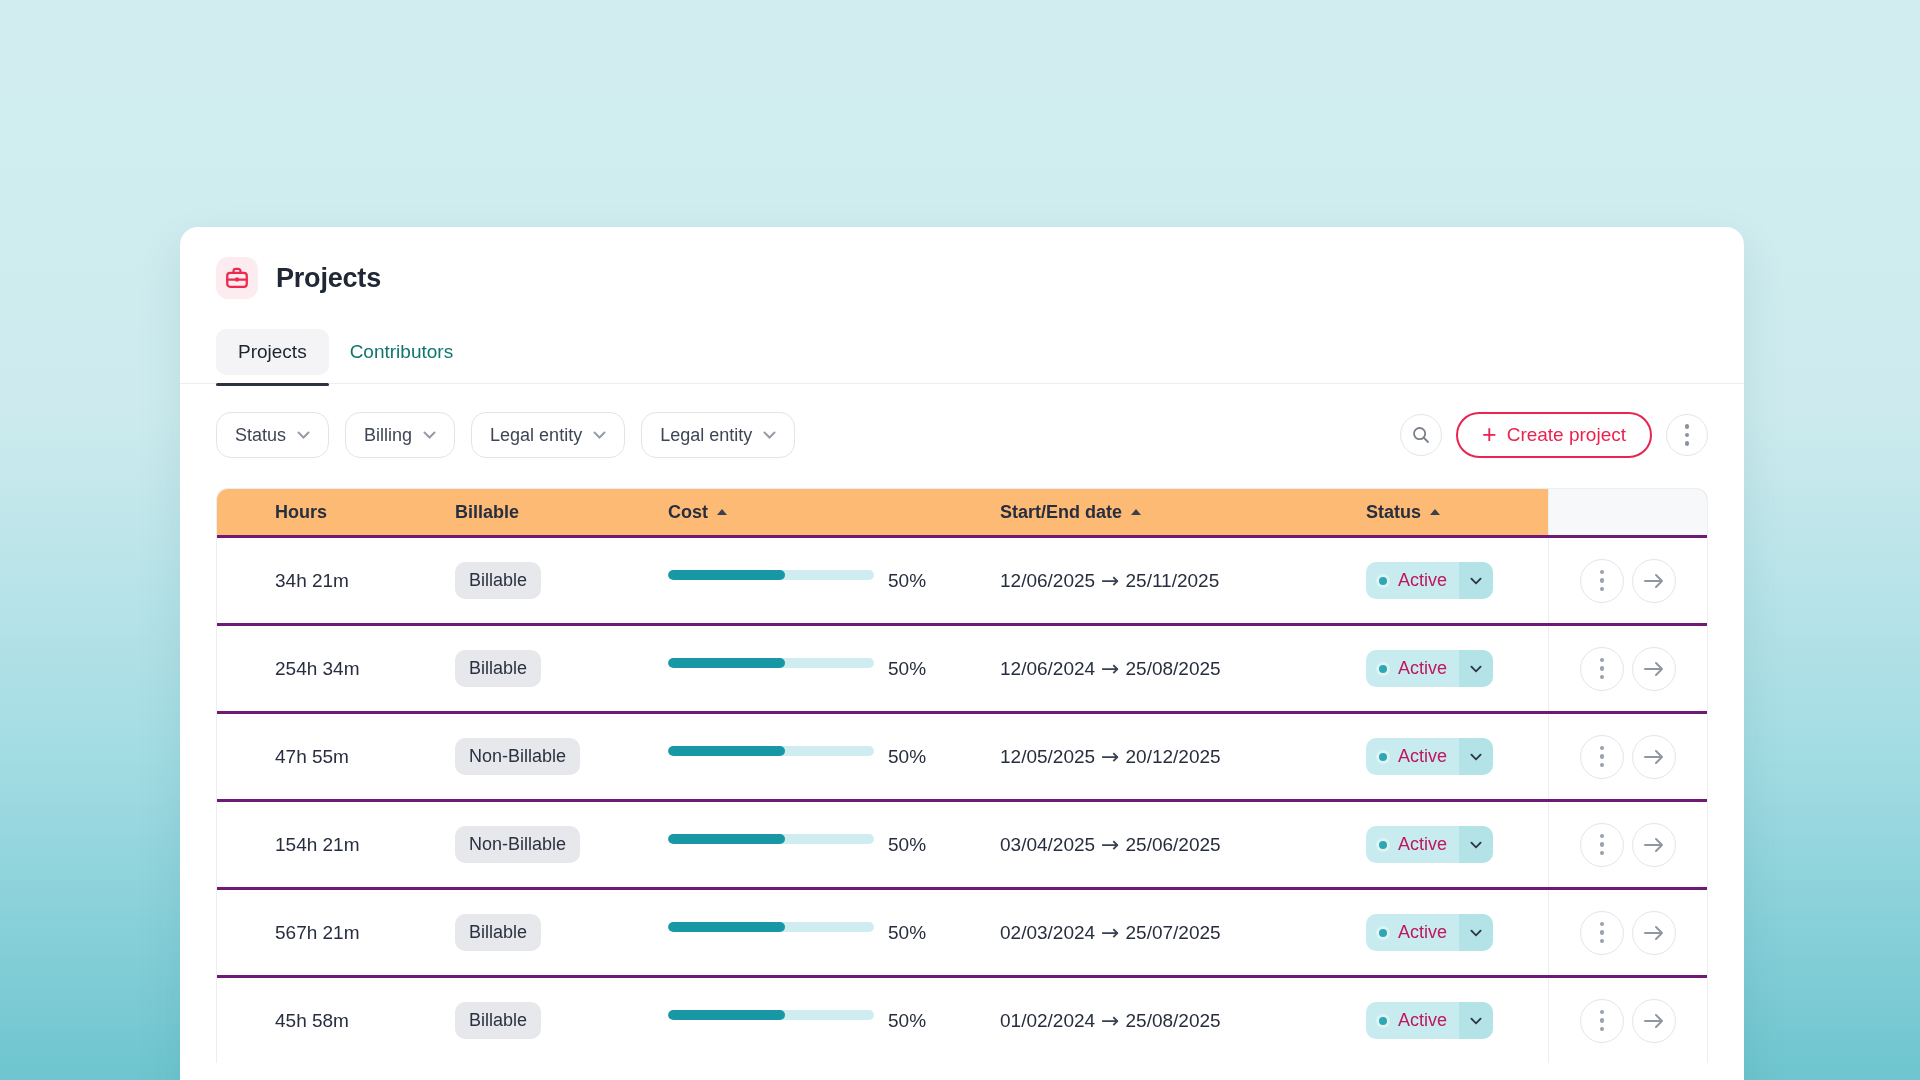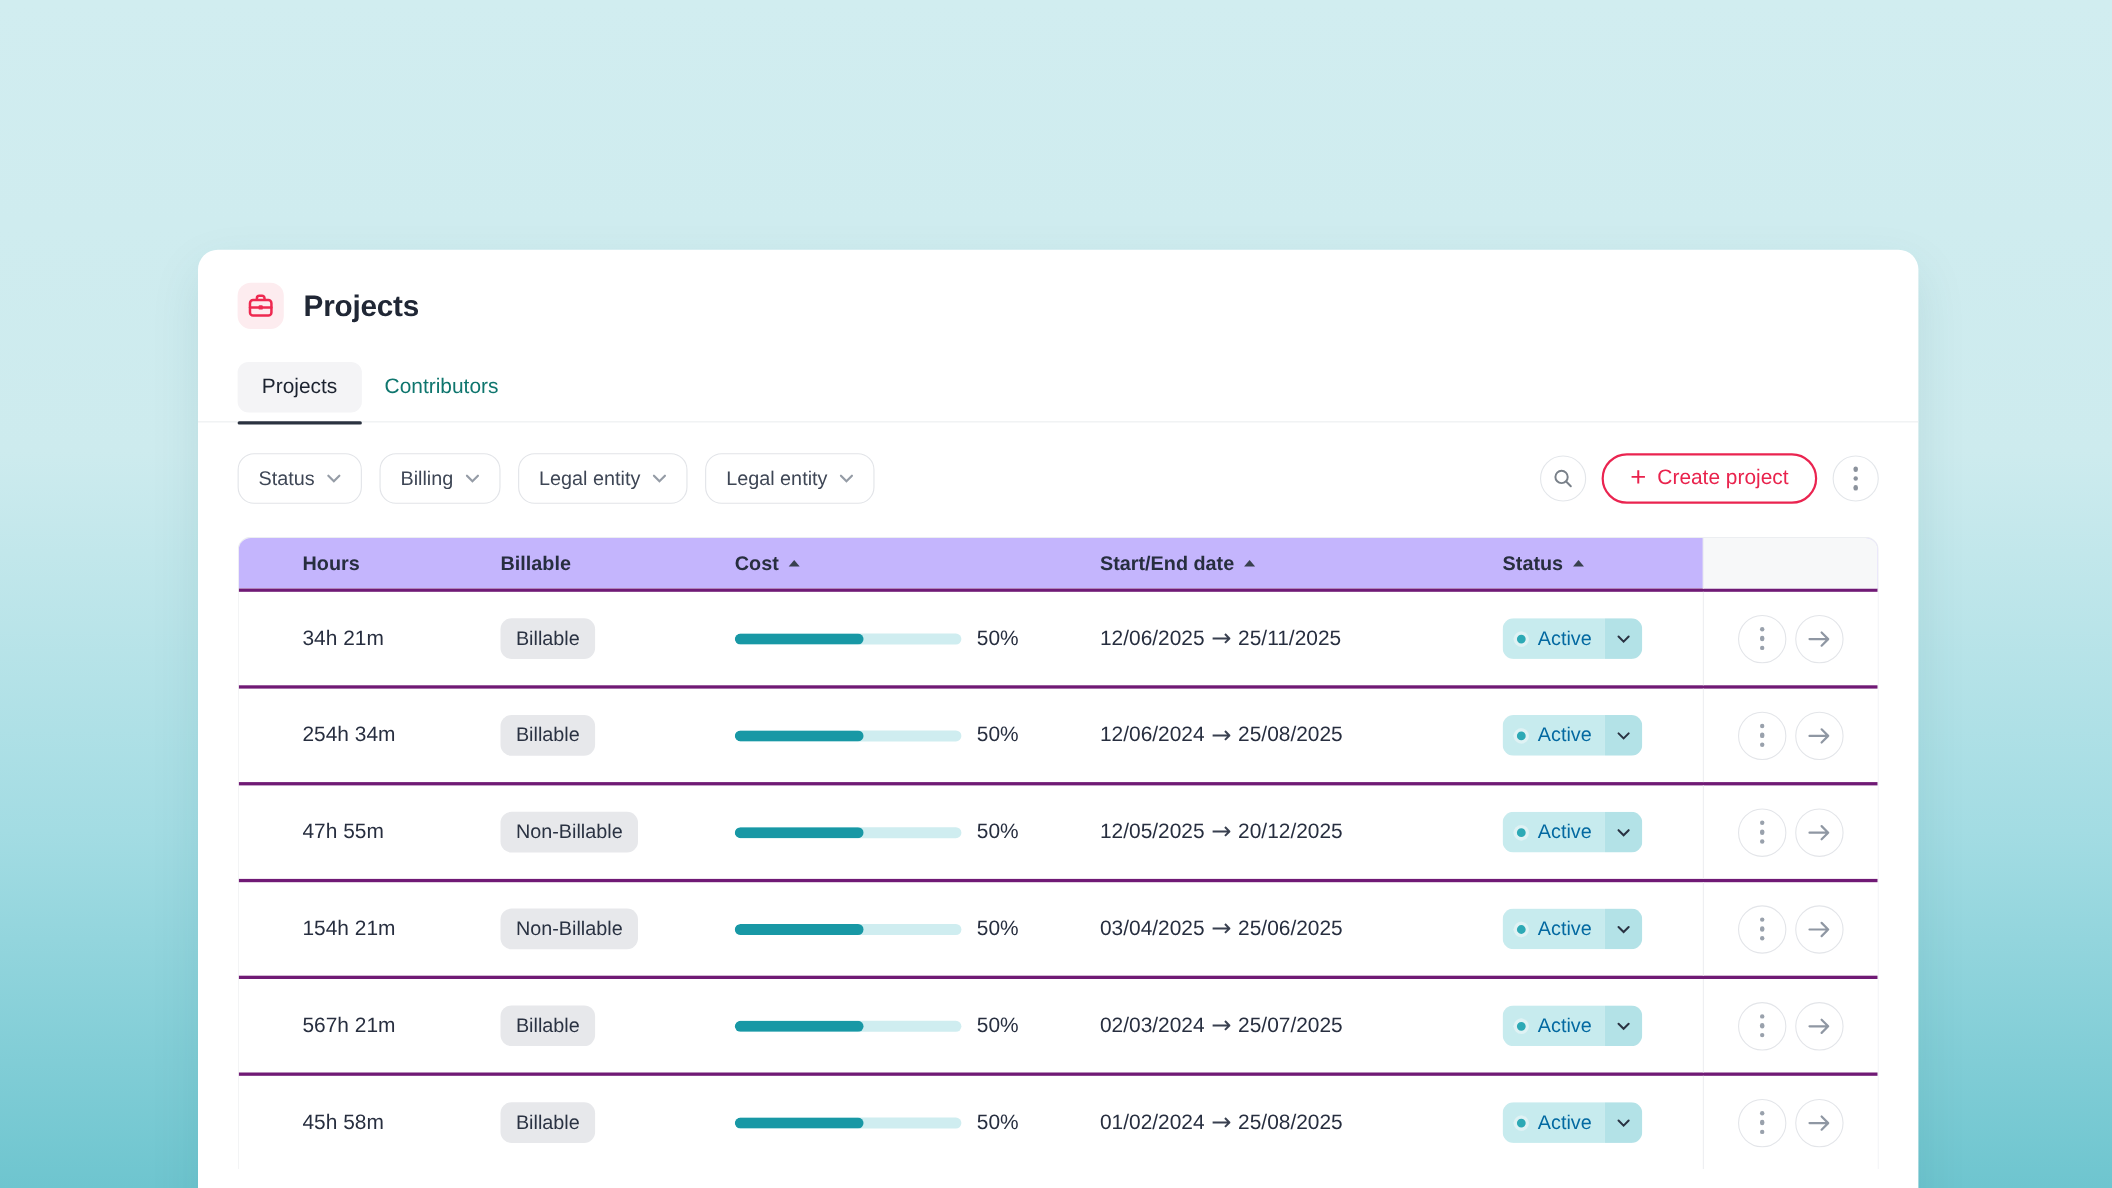--- a/index.html
+++ b/index.html
@@ -45,37 +45,37 @@
     height:46px; border:2px solid #ea2450; border-radius:24px; background:#fff;
     display:flex; align-items:center; gap:10px; padding:0 24px; margin:0 14px;
     color:#e9234d; font-size:19px; font-weight:500; cursor:pointer;
   }
   .plus-glyph { font-size:25px; font-weight:400; line-height:1; margin-top:-2px; }
   .kebab { display:flex; flex-direction:column; gap:4px; }
   .kebab i { width:4.5px; height:4.5px; border-radius:50%; background:#8b929c; }
   
   .table { margin-top:30px; border:1px solid #eceef1; border-bottom:none; border-radius:12px 12px 0 0; overflow:hidden; }
   .trow { display:grid; grid-template-columns:238px 213px 332px 366px 182px 159px; align-items:center; }
-  .thead { background:#c4b5fd; height:46px; font-size:18px; font-weight:700; color:#272e3f; }
+  .thead { background:#fdba74; height:46px; font-size:18px; font-weight:700; color:#272e3f; }
   .th { display:flex; align-items:center; gap:9px; }
   .th:first-child, .cell.hours { padding-left:58px; }
   .sort-caret { width:0; height:0; border-left:5px solid transparent; border-right:5px solid transparent; border-bottom:6px solid #39414f; display:inline-block; }
   .tbody-row { height:88px; border-top:3px solid #701a75; background:#fff; font-size:19px; color:#272e3f; }
   .cell { display:flex; align-items:center; }
   .badge {
     background:#e7e8eb; border-radius:10px; padding:8px 14px; font-size:18px; color:#2a3242; font-weight:500;
   }
-  .progress-wrap { display:flex; align-items:center; gap:14px; }
+  .progress-wrap { display:flex; align-items:flex-start; gap:14px; }
   .progress-track { width:206px; height:10px; border-radius:5px; background:#cfedf0; overflow:hidden; }
   .progress-fill { height:100%; border-radius:5px; background:#1898a5; }
   .pct { font-size:19px; }
   .dates { display:flex; align-items:center; gap:6px; }
   .date-arrow { font-family:"DejaVu Sans",sans-serif; font-size:22px; color:#394050; line-height:1; }
   .status-badge { display:flex; height:37px; border-radius:10px; overflow:hidden; cursor:pointer; }
-  .status-main { background:#c7ebee; display:flex; align-items:center; gap:8px; padding:0 12px 0 10px; font-size:18px; font-weight:500; color:#0369a1; }
+  .status-main { background:#c7ebee; display:flex; align-items:center; gap:8px; padding:0 12px 0 10px; font-size:18px; font-weight:500; color:#be185d; }
   .status-dot { width:14px; height:14px; border-radius:50%; background:#2da9b5; border:3px solid rgba(255,255,255,.85); }
   .status-chevron { width:34px; background:#b3e2e7; display:flex; align-items:center; justify-content:center; }
   .actions-cell { border-left:1px solid #edeef1; height:100%; display:flex; align-items:center; justify-content:center; gap:8px; }
   .thead .actions-cell { background:#f7f8f9; }
   .row-btn { width:44px; height:44px; border-radius:50%; border:1.5px solid #e3e5e9; background:#fff; display:flex; align-items:center; justify-content:center; cursor:pointer; }
   .row-btn .kebab i { background:#99a1ac; }
   svg { display:block; }
 </style>
 </head>
 <body>

